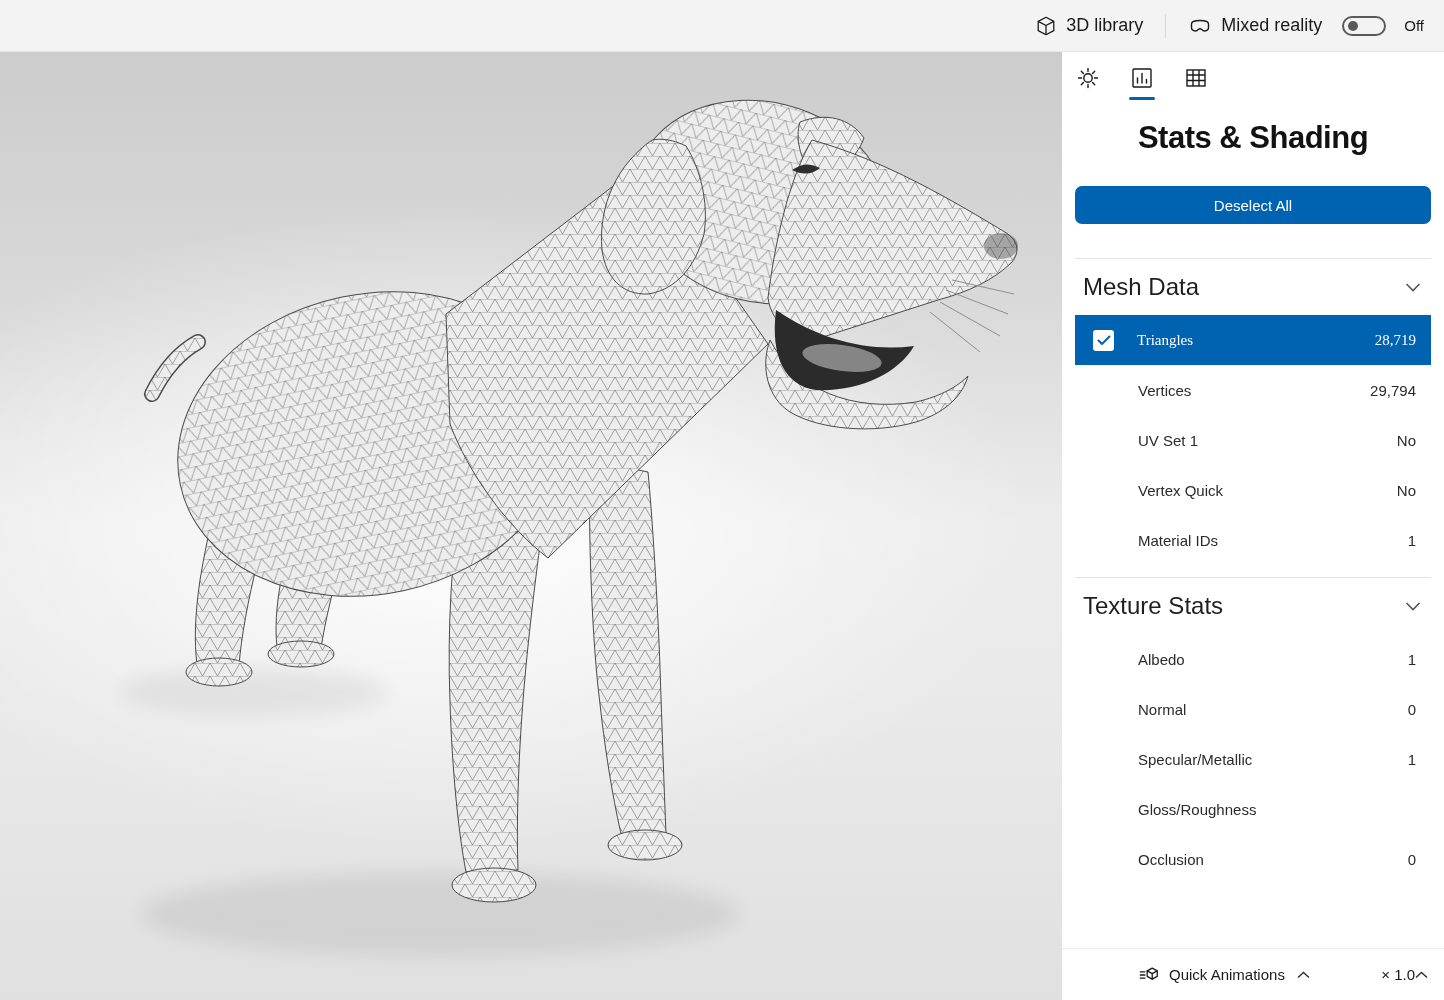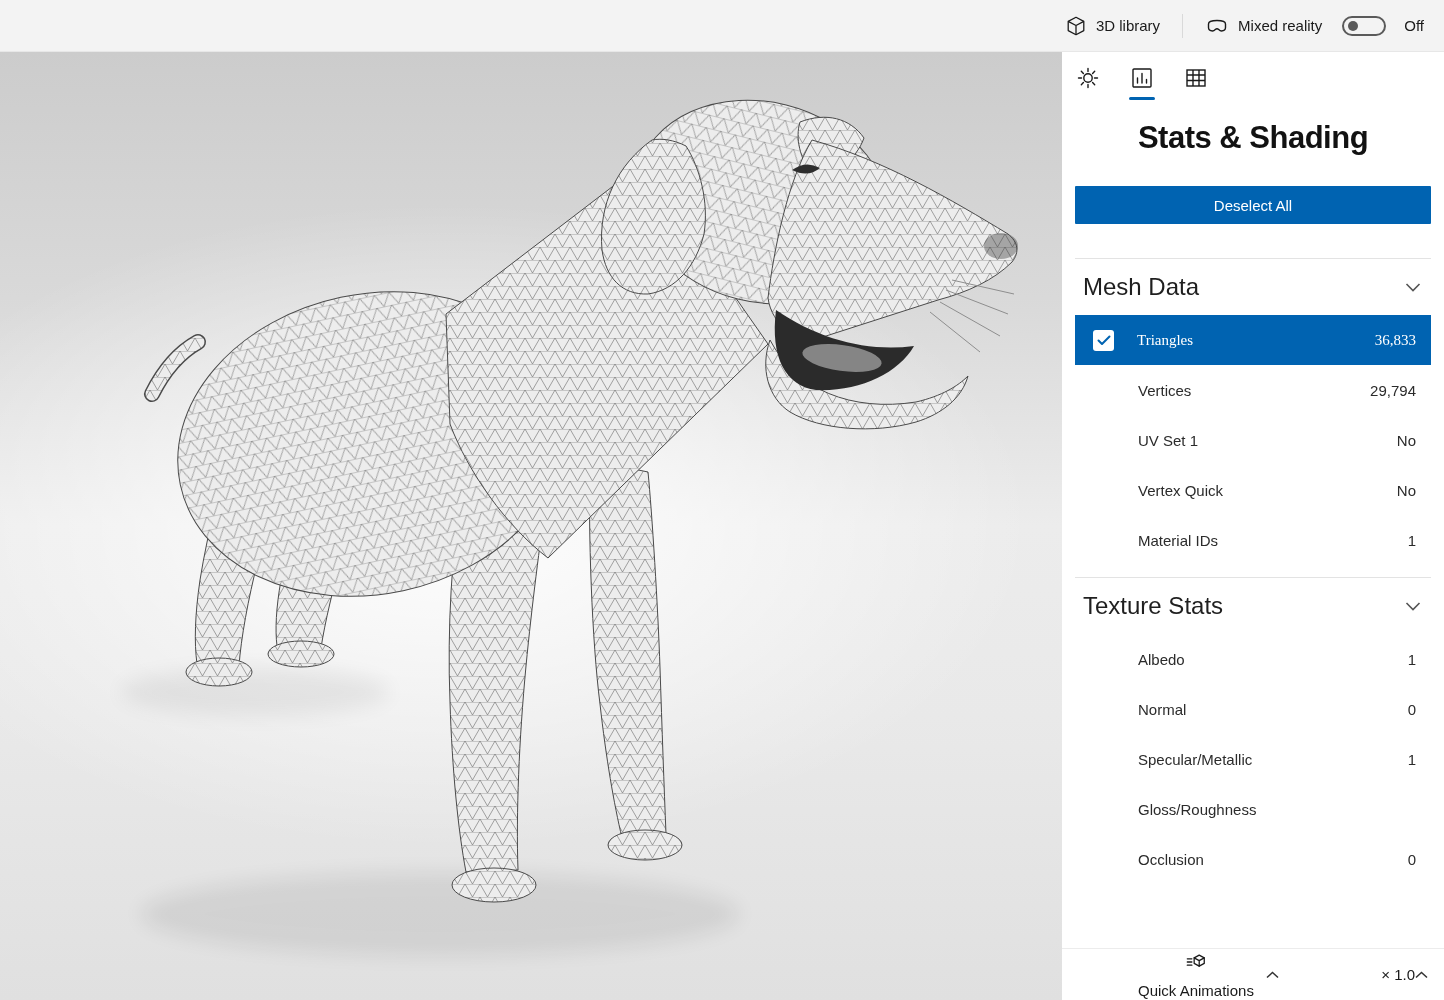--- a/index.html
+++ b/index.html
@@ -3,21 +3,21 @@
 <meta charset="utf-8">
 <style>
   :root { --accent:#0063b1; }
   * { box-sizing:border-box; margin:0; padding:0; }
   html,body { width:1444px; height:1000px; overflow:hidden; }
   body { font-family:"Liberation Sans","DejaVu Sans",sans-serif; color:#1a1a1a; background:#fff; position:relative; }
 
   
   .topbar { position:absolute; top:0; left:0; width:1444px; height:52px; background:#f3f3f3;
             border-bottom:1px solid #e7e7e7; display:flex; align-items:center; justify-content:flex-end; }
-  .topbar .item { display:flex; align-items:center; gap:9px; font-size:15px; }
+  .topbar .item { display:flex; align-items:center; gap:9px; font-size:18px; }
   .topbar .vdiv { width:1px; height:24px; background:#d9d9d9; margin:0 22px; }
   .toggle { width:44px; height:20px; border:2px solid #5a5a5a; border-radius:11px; position:relative; margin:0 18px 0 20px; cursor:pointer; }
   .toggle .knob { position:absolute; left:4px; top:3px; width:10px; height:10px; border-radius:50%; background:#5a5a5a; }
   .off-label { font-size:15px; margin-right:20px;text-align:right; }
 
   
   .viewport { position:absolute; top:52px; left:0; width:1062px; height:948px;
     background:
       radial-gradient(ellipse 950px 520px at 42% 50%, rgba(255,255,255,0.95), rgba(255,255,255,0) 62%),
       linear-gradient(180deg,#cccccc 0%, #d9d9d9 26%, #ececec 50%, #e9e9e9 70%, #e0e0e0 100%);
@@ -26,35 +26,35 @@
 
   
   .panel { position:absolute; top:52px; left:1062px; width:382px; height:896px; background:#ffffff;
            padding:0 13px; overflow:hidden; }
   .tabs { display:flex; gap:28px; margin-top:14px; }
   .tab { display:flex; flex-direction:column; align-items:center; gap:7px; cursor:pointer; }
   .tab .ul { width:26px; height:3px; border-radius:2px; background:transparent; }
   .tab.active .ul { background:var(--accent); }
   .panel-title { font-size:31px; font-weight:700; letter-spacing:-0.5px; color:#121212; margin-top:20px;text-align:center; }
   .deselect-btn { display:block; width:100%; height:38px; margin-top:30px; background:var(--accent);
-                  color:#fff; font-size:15px; font-family:inherit; border:none; border-radius:1px; cursor:pointer; }
+                  color:#fff; font-size:15px; font-family:inherit; border:none; border-radius:7px; cursor:pointer; }
   .hdiv { height:1px; background:#e3e3e3; margin-top:34px; }
   .hdiv2 { height:1px; background:#e3e3e3; margin-top:12px; }
   .sec-header { height:56px; display:flex; align-items:center; justify-content:space-between;
                 padding:0 10px 0 8px; font-size:24px; color:#1f1f1f; cursor:pointer; }
   .row { height:50px; display:flex; align-items:center; padding:0 15px 0 63px; font-size:15px; color:#2b2b2b; cursor:pointer; }
   .row .val { margin-left:auto; }
   .row.selected { background:var(--accent); color:#fff; padding-left:18px;font-family:Liberation Serif, serif; }
   .row.selected .lbl { margin-left:23px; }
   .checkbox { width:21px; height:21px; background:#fff; border-radius:3px; display:flex; align-items:center; justify-content:center; flex:0 0 auto; }
 
   
   .bottombar { position:absolute; left:1062px; top:948px; width:382px; height:52px; background:#fff;
                border-top:1px solid #ececec; display:flex; align-items:center; font-size:15px; }
-  .bottombar .anim { display:flex; align-items:center; gap:9px; margin-left:76px; cursor:pointer;flex-direction:column; }
+  .bottombar .anim { display:flex; align-items:center; gap:9px; margin-left:76px; cursor:pointer; }
   .bottombar .chev { margin-left:12px; cursor:pointer; display:flex; align-items:center; }
   .bottombar .speed { margin-left:auto; display:flex; align-items:center; margin-right:16px; cursor:pointer; }
 
   svg.icon { display:block; }
 </style>
 </head>
 <body>
 
 <div class="topbar">
   <div class="item">
@@ -177,21 +177,21 @@
       </svg>
   </div>
 
   <div class="row selected">
     <div class="checkbox">
       <svg width="14" height="11" viewBox="0 0 14 11" fill="none" stroke="#0063b1" stroke-width="2" stroke-linecap="round" stroke-linejoin="round">
           <path d="M1.5 5.5 5 9 12.5 1.5"></path>
         </svg>
     </div>
     <span class="lbl">Triangles</span>
-    <span class="val">36,833</span>
+    <span class="val">28,719</span>
   </div>
   <div class="row">
     <span class="lbl">Vertices</span>
     <span class="val">29,794</span>
   </div>
   <div class="row">
     <span class="lbl">UV Set 1</span>
     <span class="val">No</span>
   </div>
   <div class="row">

